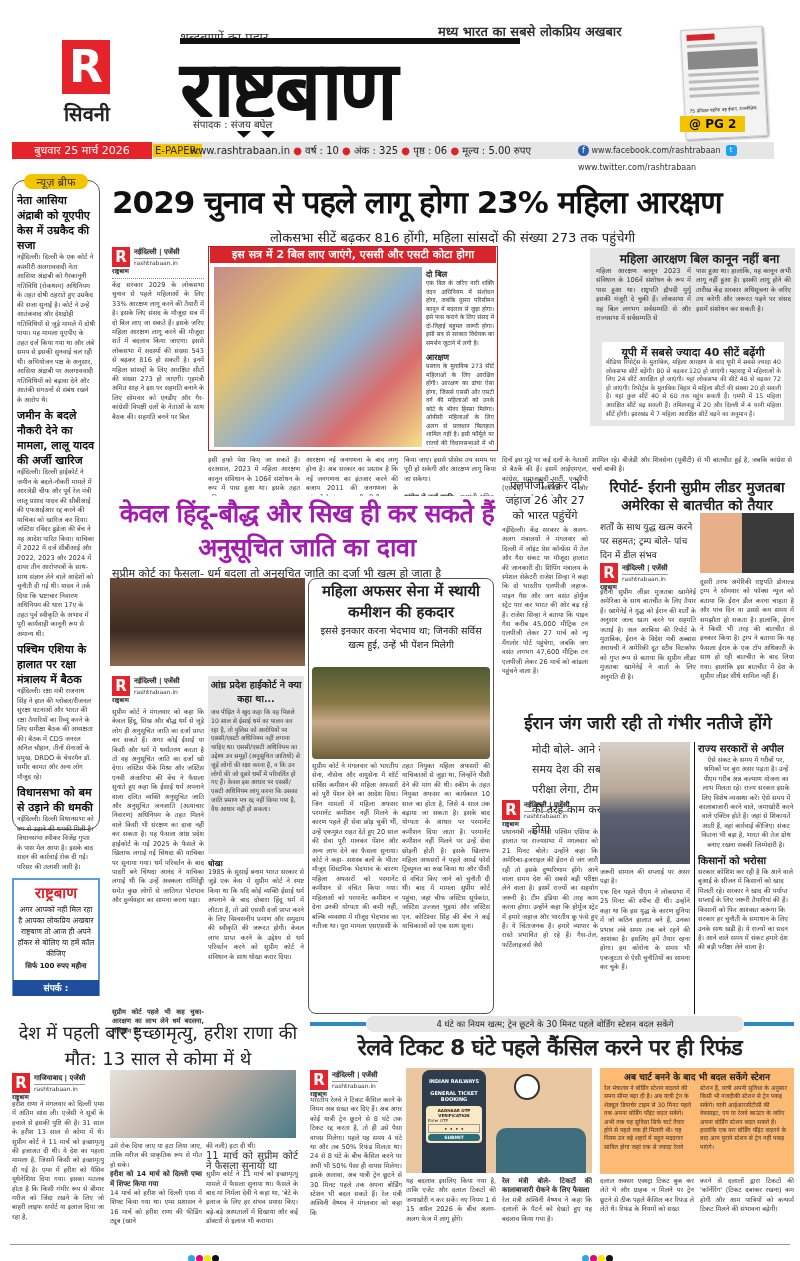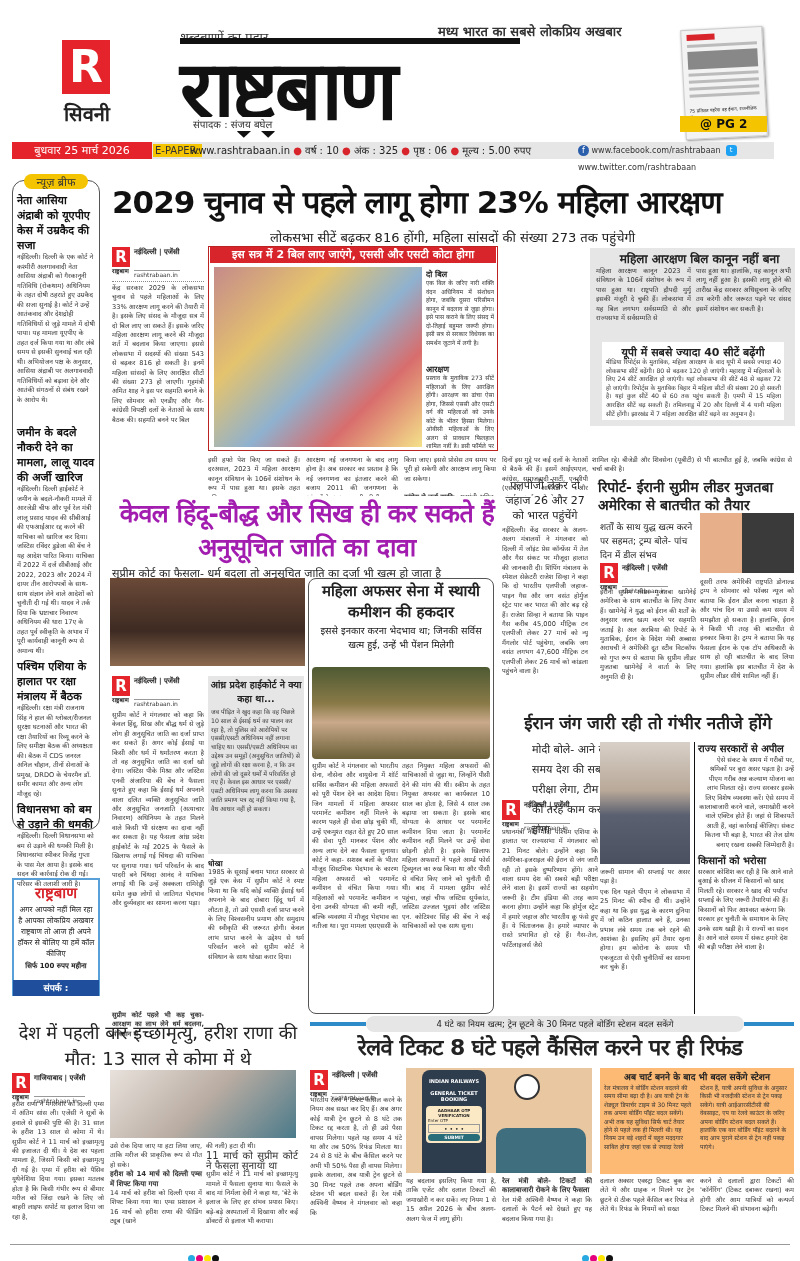--- a/index.html
+++ b/index.html
@@ -6,37 +6,37 @@
 body{width:800px;height:1261px;background:#fff;font-family:"DejaVu Sans",sans-serif;color:#222;position:relative;overflow:hidden}
 .abs{position:absolute}
 .masthead-logo{left:62px;top:40px;width:46px;width:48px;height:54px;background:#e5232a;color:#fff;font:bold 44px/54px "DejaVu Sans",sans-serif;text-align:center}
 .city{left:52px;top:100px;font:bold 20px "DejaVu Sans",sans-serif;color:#222;width:70px;text-align:center}
 .tagline{left:180px;top:28px;font-size:13px;color:#333}
 .title-big{left:180px;top:38px;width:340px;height:92px;font:900 82px/92px "DejaVu Serif",serif;color:#111;letter-spacing:-4px;border-top:6px solid #111}
 .editor{left:190px;top:117px;font-size:10px;color:#333;background:#fff;padding:0 3px}
 .slogan{left:438px;top:22px;font:bold 13px "DejaVu Sans",sans-serif;color:#333}
 .thumb{left:683px;top:28px;width:82px;height:110px;background:#f3f3f3;border:1px solid #ccc;transform:rotate(-3deg);box-shadow:1px 1px 3px #888}
 .thumb .tline{height:3px;background:#bbb;margin:4px 5px}
-.pg2{left:680px;top:116px;background:#f5c400;color:#111;font:bold 12px "DejaVu Sans",sans-serif;padding:1px 20px}
+.pg2{left:680px;top:116px;background:#f5c400;color:#111;font:bold 12px "DejaVu Sans",sans-serif;padding:1px 9px}
 .infobar{left:12px;top:142px;width:762px;height:17px;background:#e6e6e6;font-size:10px;line-height:17px}
 .datebox{left:12px;top:142px;width:140px;height:17px;background:#e5232a;color:#fff;font-size:11px;line-height:17px;text-align:center}
 .epaper{left:153px;top:144px;background:#f5c400;color:#333;font-size:10px;padding:0 2px;line-height:13px}
 .meta{left:208px;top:142px;font-size:10px;line-height:17px;color:#222}
 .social{left:578px;top:142px;font-size:8px;line-height:17px;color:#333}
 .fb{display:inline-block;width:11px;height:11px;border-radius:50%;background:#2c5fab;color:#fff;font-size:8px;text-align:center;line-height:11px;vertical-align:middle}
 .tw{display:inline-block;width:11px;height:11px;border-radius:3px;background:#1da1f2;color:#fff;font-size:7px;text-align:center;line-height:11px;vertical-align:middle}
 .brief{left:12px;top:180px;width:88px;height:650px;border:1px solid #555;border-radius:12px}
 .brief-tag{left:24px;top:174px;width:64px;background:#f5c400;border-radius:8px;font-size:11px;text-align:center;color:#333}
 .bh{font:bold 11px/15px "DejaVu Sans",sans-serif;color:#111}
 .bt{font-size:6.6px;line-height:9.5px;color:#333}
 .h1{left:112px;top:180px;font:bold 31px "DejaVu Sans",sans-serif;color:#111;letter-spacing:-1px;white-space:nowrap}
 .sub1{left:270px;top:228px;font-size:13px;color:#222}
 .rlogo{width:18px;height:20px;background:#e5232a;color:#fff;font:bold 15px/20px "DejaVu Sans",sans-serif;text-align:center}
 .rname{font-size:6px;font-weight:bold;color:#111}
-.byline{font-size:7px;font-weight:bold;color:#222;border-bottom:1px solid #999;padding-bottom:14px}
+.byline{font-size:7px;font-weight:bold;color:#222;border-bottom:1px solid #999;padding-bottom:2px}
 .site{font-size:6px;color:#333}
 .col{font-size:6.6px;line-height:9.4px;color:#333;text-align:justify}
 .photo-frame{left:208px;top:246px;width:290px;height:205px;border:1px solid #b22}
 .redbanner{left:210px;top:247px;width:286px;height:16px;background:#d8242b;color:#fff;font:bold 11px/16px "DejaVu Sans",sans-serif;text-align:center}
 .photo{background:linear-gradient(135deg,#c58a8a,#e4c36e 30%,#8fb1cf 55%,#d86d6d 75%,#f4e28a);}
 .graybox{left:590px;top:248px;width:205px;height:178px;background:#e6e6e6}
 .whitebox{left:602px;top:342px;width:182px;height:78px;background:#fff}
 .h2{font:bold 22px/32px "DejaVu Sans",sans-serif;color:#a21caf;letter-spacing:-0.5px}
 .boxround{border:1px solid #555;border-radius:8px}
 .adbox{left:12px;top:878px;width:88px;height:118px;border:2px solid #5aa0d8;text-align:center}
@@ -82,21 +82,21 @@
   <span>www.twitter.com/rashtrabaan</span>
 </div>
 
 <div class="abs brief"></div>
 <div class="abs brief-tag">न्यूज़ ब्रीफ</div>
 <div class="abs" style="left:17px;top:193px;width:78px">
   <div>
     <div class="bh">नेता आसिया अंद्राबी को यूएपीए केस में उम्रकैद की सजा</div>
     <div class="bt">नईदिल्ली। दिल्ली के एक कोर्ट ने कश्मीरी अलगाववादी नेता आसिया अंद्राबी को गैरकानूनी गतिविधि (रोकथाम) अधिनियम के तहत दोषी ठहराते हुए उम्रकैद की सजा सुनाई है। कोर्ट ने उन्हें आतंकवाद और देशद्रोही गतिविधियों से जुड़े मामले में दोषी पाया। यह मामला यूएपीए के तहत दर्ज किया गया था और लंबे समय से इसकी सुनवाई चल रही थी। अभियोजन पक्ष के अनुसार, आसिया अंद्राबी पर अलगाववादी गतिविधियों को बढ़ावा देने और आतंकी संगठनों से संबंध रखने के आरोप थे।</div>
   </div>
-  <div style="margin-top:20px">
+  <div style="margin-top:3px">
     <div class="bh">जमीन के बदले नौकरी देने का मामला, लालू यादव की अर्जी खारिज</div>
     <div class="bt">नईदिल्ली। दिल्ली हाईकोर्ट ने जमीन के बदले-नौकरी मामले में आरजेडी चीफ और पूर्व रेल मंत्री लालू प्रसाद यादव की सीबीआई की एफआईआर रद्द करने की याचिका को खारिज कर दिया। जस्टिस रविंदर डुडेजा की बेंच ने यह आदेश पारित किया। याचिका में 2022 में दर्ज सीबीआई और 2022, 2023 और 2024 में दायर तीन आरोपपत्रों के साथ-साथ संज्ञान लेने वाले आदेशों को चुनौती दी गई थी। यादव ने तर्क दिया कि भ्रष्टाचार निवारण अधिनियम की धारा 17ए के तहत पूर्व स्वीकृति के अभाव में पूरी कार्यवाही कानूनी रूप से अमान्य थी।</div>
   </div>
   <div style="margin-top:3px">
     <div class="bh">पश्चिम एशिया के हालात पर रक्षा मंत्रालय में बैठक</div>
     <div class="bt">नईदिल्ली। रक्षा मंत्री राजनाथ सिंह ने हाल की ग्लोबल/रीजनल सुरक्षा घटनाओं और भारत की रक्षा तैयारियों का रिव्यू करने के लिए समीक्षा बैठक की अध्यक्षता की। बैठक में CDS जनरल अनिल चौहान, तीनों सेनाओं के प्रमुख, DRDO के चेयरमैन डॉ. समीर कामत और अन्य लोग मौजूद रहे।</div>
   </div>
   <div style="margin-top:3px">
     <div class="bh">विधानसभा को बम से उड़ाने की धमकी</div>
     <div class="bt">नईदिल्ली। दिल्ली विधानसभा को बम से उड़ाने की धमकी मिली है। विधानसभा स्पीकर विजेंद्र गुप्ता के पास मेल आया है। इसके बाद सदन की कार्रवाई रोक दी गई। परिसर की तलाशी जारी है।</div>
@@ -125,21 +125,21 @@
   </div>
   <div style="border-top:1px dotted #888;margin:3px 0 2px"></div>
   <div class="col" style="height:232px;overflow:hidden">केंद्र सरकार 2029 के लोकसभा चुनाव से पहले महिलाओं के लिए 33% आरक्षण लागू करने की तैयारी में है। इसके लिए संसद के मौजूदा सत्र में दो बिल लाए जा सकते हैं। इसके जरिए महिला आरक्षण लागू करने की मौजूदा शर्त में बदलाव किया जाएगा। इससे लोकसभा में सदस्यों की संख्या 543 से बढ़कर 816 हो सकती है। इनमें महिला सांसदों के लिए आरक्षित सीटों की संख्या 273 हो जाएगी। गृहमंत्री अमित शाह ने इस पर सहमति बनाने के लिए सोमवार को एनडीए और गैर-कांग्रेसी विपक्षी दलों के नेताओं के साथ बैठक की। सहमति बनने पर बिल</div>
 </div>
 <div class="abs photo-frame"></div>
 <div class="abs redbanner">इस सत्र में 2 बिल लाए जाएंगे, एससी और एसटी कोटा होगा</div>
 <div class="abs photo" style="left:214px;top:267px;width:208px;height:180px"></div>
 <div class="abs" style="left:426px;top:268px;width:68px;height:180px;overflow:hidden">
   <div style="font-size:8px;font-weight:bold">दो बिल</div>
   <div class="col" style="font-size:6px;line-height:8.5px">एक बिल के जरिए नारी शक्ति वंदन अधिनियम में संशोधन होगा, जबकि दूसरा परिसीमन कानून में बदलाव से जुड़ा होगा। इसे पास कराने के लिए संसद में दो-तिहाई बहुमत जरूरी होगा। इसी सत्र से सरकार विधेयक का समर्थन जुटाने में लगी है।</div>
-  <div style="font-size:8px;font-weight:bold;margin-top:16px">आरक्षण</div>
+  <div style="font-size:8px;font-weight:bold;margin-top:4px">आरक्षण</div>
   <div class="col" style="font-size:6px;line-height:8.5px">प्रस्ताव के मुताबिक 273 सीटें महिलाओं के लिए आरक्षित होंगी। आरक्षण का ढांचा ऐसा होगा, जिससे एससी और एसटी वर्ग की महिलाओं को उनके कोटे के भीतर हिस्सा मिलेगा। ओबीसी महिलाओं के लिए अलग से प्रावधान फिलहाल शामिल नहीं है। इसी फॉर्मूले पर राज्यों की विधानसभाओं में भी सीटें बढ़ाने और महिलाओं के लिए आरक्षण लागू करने का प्रस्ताव है, ताकि पूरे देश में एक जैसा ढांचा बन सके।</div>
 </div>
 <div class="abs col" style="left:208px;top:456px;width:92px;height:40px;overflow:hidden">इसी हफ्ते पेश किए जा सकते हैं। दरअसल, 2023 में महिला आरक्षण कानून संविधान के 106वें संशोधन के रूप में पास हुआ था। इसके तहत महिला</div>
 <div class="abs col" style="left:306px;top:456px;width:92px;height:40px;overflow:hidden">आरक्षण नई जनगणना के बाद लागू होना है। अब सरकार का प्रस्ताव है कि नई जनगणना का इंतजार करने की बजाय 2011 की जनगणना के आंकड़ों के आधार पर ही परिसीमन</div>
 <div class="abs" style="left:404px;top:456px;width:92px;height:40px;overflow:hidden">
   <div class="col">किया जाए। इससे प्रोसेस तय समय पर पूरी हो सकेगी और आरक्षण लागू किया जा सकेगा।</div>
   <span class="col" style="font-weight:bold">कांग्रेस से चर्चा बाकी:</span>
   <span class="col">गृहमंत्री अमित शाह ने पिछले</span>
 </div>
 <div class="abs col" style="left:502px;top:456px;width:86px;height:40px;overflow:hidden">दिनों इस मुद्दे पर कई दलों के नेताओं से बैठकें की हैं। इसमें आईएमएल, कांग्रेस, समाजवादी पार्टी, एनसीपी (एसपी), आरजेडी और एआईएमआईएम के नेता</div>
@@ -182,21 +182,21 @@
 <div class="abs boxround" style="left:308px;top:578px;width:186px;height:436px"></div>
 <div class="abs" style="left:310px;top:581px;width:182px;text-align:center;font:bold 15px/21px 'DejaVu Sans',sans-serif">महिला अफसर सेना में स्थायी कमीशन की हकदार</div>
 <div class="abs" style="left:312px;top:624px;width:178px;text-align:center;font-size:9.5px;line-height:14px">इससे इनकार करना भेदभाव था; जिनकी सर्विस खत्म हुई, उन्हें भी पेंशन मिलेगी</div>
 <div class="abs" style="left:312px;top:667px;width:178px;height:92px;background:linear-gradient(180deg,#4e5a33,#8a7a48 40%,#c9a98a 60%,#6b6038);border-radius:4px"></div>
 <div class="abs col" style="left:312px;top:762px;width:86px;height:250px;overflow:hidden">सुप्रीम कोर्ट ने मंगलवार को भारतीय सेना, नौसेना और वायुसेना में शॉर्ट सर्विस कमीशन की महिला अफसरों को पूरी पेंशन देने का आदेश दिया। जिन मामलों में महिला अफसर परमानेंट कमीशन नहीं मिलने के कारण पहले ही सेवा छोड़ चुकी थीं, उन्हें एकमुश्त राहत देते हुए 20 साल की सेवा पूरी मानकर पेंशन और अन्य लाभ देने का फैसला सुनाया। कोर्ट ने कहा- सशस्त्र बलों के भीतर मौजूद सिस्टमिक भेदभाव के कारण महिला अफसरों को परमानेंट कमीशन से वंचित किया गया। महिलाओं को परमानेंट कमीशन न देना उनकी योग्यता की कमी नहीं, बल्कि व्यवस्था में मौजूद भेदभाव का नतीजा था। पूरा मामला एसएससी के</div>
 <div class="abs col" style="left:402px;top:762px;width:88px;height:250px;overflow:hidden">तहत नियुक्त महिला अफसरों की याचिकाओं से जुड़ा था, जिन्होंने पीसी देने की मांग की थी। स्कीम के तहत नियुक्त अफसर का कार्यकाल 10 साल का होता है, जिसे 4 साल तक बढ़ाया जा सकता है। इसके बाद योग्यता के आधार पर परमानेंट कमीशन दिया जाता है। परमानेंट कमीशन नहीं मिलने पर उन्हें सेवा छोड़नी होती है। इसके खिलाफ महिला अफसरों ने पहले आर्म्ड फोर्स ट्रिब्यूनल का रुख किया था और पीसी से वंचित किए जाने को चुनौती दी थी। बाद में मामला सुप्रीम कोर्ट पहुंचा, जहां चीफ जस्टिस सूर्यकांत, जस्टिस उज्जल भुइयां और जस्टिस एन. कोटिश्वर सिंह की बेंच ने कई याचिकाओं को एक साथ सुना।</div>
 
 <div class="abs" style="left:502px;top:478px;width:86px;text-align:center;font-size:11px;line-height:15px">एलपीजी लेकर दो जहाज 26 और 27 को भारत पहुंचेंगे</div>
 <div class="abs col" style="left:502px;top:526px;width:86px;height:180px;overflow:hidden">नईदिल्ली। केंद्र सरकार के अलग-अलग मंत्रालयों ने मंगलवार को दिल्ली में जॉइंट प्रेस कॉन्फ्रेंस में तेल और गैस संकट पर मौजूदा हालात की जानकारी दी। शिपिंग मंत्रालय के स्पेशल सेक्रेटरी राजेश सिन्हा ने कहा कि दो भारतीय एलपीजी जहाज- पाइन गैस और जग वसंत होर्मुज स्ट्रेट पार कर भारत की ओर बढ़ रहे हैं। राजेश सिन्हा ने बताया कि पाइन गैस करीब 45,000 मीट्रिक टन एलपीजी लेकर 27 मार्च को न्यू मैंगलोर पोर्ट पहुंचेगा, जबकि जग वसंत लगभग 47,600 मीट्रिक टन एलपीजी लेकर 26 मार्च को कांडला पहुंचने वाला है।</div>
 
-<div class="abs" style="left:598px;top:478px;width:198px;text-align:left;font:bold 14px/18px 'DejaVu Sans',sans-serif">रिपोर्ट- ईरानी सुप्रीम लीडर मुजतबा अमेरिका से बातचीत को तैयार</div>
+<div class="abs" style="left:598px;top:478px;width:198px;text-align:center;font:bold 14px/18px 'DejaVu Sans',sans-serif">रिपोर्ट- ईरानी सुप्रीम लीडर मुजतबा अमेरिका से बातचीत को तैयार</div>
 <div class="abs" style="left:600px;top:520px;width:98px;font-size:9px;line-height:14px">शर्तों के साथ युद्ध खत्म करने पर सहमत; ट्रम्प बोले- पांच दिन में डील संभव</div>
 <div class="abs" style="left:600px;top:563px;width:98px;display:flex;gap:4px">
   <div>
       <div class="rlogo">R</div>
       <div class="rname">राष्ट्रबाण</div>
     </div>
   <div>
       <div class="byline">नईदिल्ली | एजेंसी</div>
       <div class="site">rashtrabaan.in</div>
     </div>
@@ -217,21 +217,21 @@
       <div class="site">rashtrabaan.in</div>
     </div>
 </div>
 <div class="abs col" style="left:502px;top:828px;width:96px;height:185px;overflow:hidden">प्रधानमंत्री नरेंद्र मोदी पश्चिम एशिया के हालात पर राज्यसभा में मंगलवार को 21 मिनट बोले। उन्होंने कहा कि अमेरिका-इजराइल की ईरान से जंग जारी रही तो इसके दुष्परिणाम होंगे। आने वाला समय देश की सबसे बड़ी परीक्षा लेने वाला है। इसमें राज्यों का सहयोग जरूरी है। टीम इंडिया की तरह काम करना होगा। उन्होंने कहा कि होर्मुज स्ट्रेट में हमारे जहाज और भारतीय क्रू फंसे हुए हैं। ये चिंताजनक है। हमारे व्यापार के रास्ते प्रभावित हो रहे हैं। गैस-तेल, फर्टिलाइजर्स जैसे</div>
 <div class="abs" style="left:600px;top:742px;width:90px;height:122px;background:linear-gradient(180deg,#d8d0c8,#b8a898 40%,#5a6070 60%,#4a5060)"></div>
 <div class="abs col" style="left:600px;top:868px;width:90px">जरूरी सामान की सप्लाई पर असर पड़ा है।</div>
 <div class="abs col" style="left:600px;top:888px;width:90px;height:125px;overflow:hidden">एक दिन पहले पीएम ने लोकसभा में 25 मिनट की स्पीच दी थी। उन्होंने कहा था कि इस युद्ध के कारण दुनिया में जो कठिन हालात बने हैं, उनका प्रभाव लंबे समय तक बने रहने की आशंका है। इसलिए हमें तैयार रहना होगा। हम कोरोना के समय भी एकजुटता से ऐसी चुनौतियों का सामना कर चुके हैं।</div>
 <div class="abs" style="left:694px;top:742px;width:1px;height:272px;background:#111"></div>
 <div class="abs" style="left:698px;top:742px;width:96px">
   <div style="font:bold 10px/14px 'DejaVu Sans',sans-serif">राज्य सरकारों से अपील</div>
-  <div class="col" style="text-align:right">ऐसे संकट के समय में गरीबों पर, श्रमिकों पर बुरा असर पड़ता है। उन्हें पीएम गरीब अन्न कल्याण योजना का लाभ मिलता रहे। राज्य सरकार इसके लिए विशेष व्यवस्था करें। ऐसे समय में कालाबाजारी करने वाले, जमाखोरी करने वाले एक्टिव होते हैं। जहां से शिकायतें आती हैं, वहां कार्रवाई कीजिए। संकट कितना भी बड़ा है, भारत की तेज ग्रोथ बनाए रखना सबकी जिम्मेदारी है।</div>
+  <div class="col" style="text-align:center">ऐसे संकट के समय में गरीबों पर, श्रमिकों पर बुरा असर पड़ता है। उन्हें पीएम गरीब अन्न कल्याण योजना का लाभ मिलता रहे। राज्य सरकार इसके लिए विशेष व्यवस्था करें। ऐसे समय में कालाबाजारी करने वाले, जमाखोरी करने वाले एक्टिव होते हैं। जहां से शिकायतें आती हैं, वहां कार्रवाई कीजिए। संकट कितना भी बड़ा है, भारत की तेज ग्रोथ बनाए रखना सबकी जिम्मेदारी है।</div>
   <div style="font:bold 10px/14px 'DejaVu Sans',sans-serif;margin-top:4px">किसानों को भरोसा</div>
   <div class="col" style="text-align:left">सरकार कोशिश कर रही है कि आने वाले बुआई के सीजन में किसानों को खाद मिलती रहे। सरकार ने खाद की पर्याप्त सप्लाई के लिए जरूरी तैयारियां की हैं। किसानों को फिर आश्वस्त करूंगा कि सरकार हर चुनौती के समाधान के लिए उनके साथ खड़ी है। ये राज्यों का सदन है। आने वाले समय में संकट हमारे देश की बड़ी परीक्षा लेने वाला है।</div>
 </div>
 
 <div class="abs" style="left:8px;top:1020px;width:300px;text-align:center;font-size:18px;line-height:26px">देश में पहली बार इच्छामृत्यु, हरीश राणा की मौत: 13 साल से कोमा में थे</div>
 <div class="abs" style="left:12px;top:1073px;width:92px;display:flex;gap:4px">
   <div>
       <div class="rlogo">R</div>
       <div class="rname">राष्ट्रबाण</div>
     </div>

